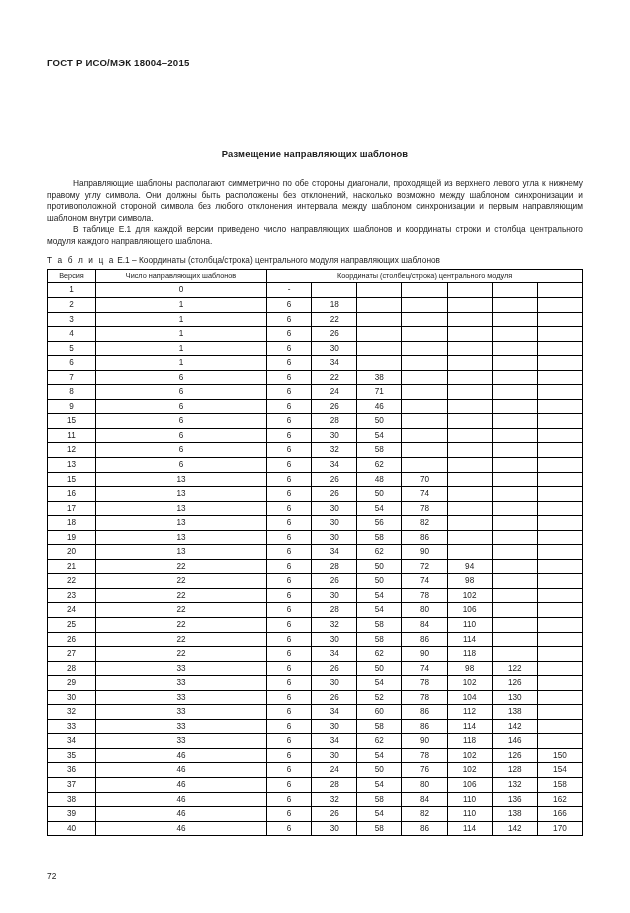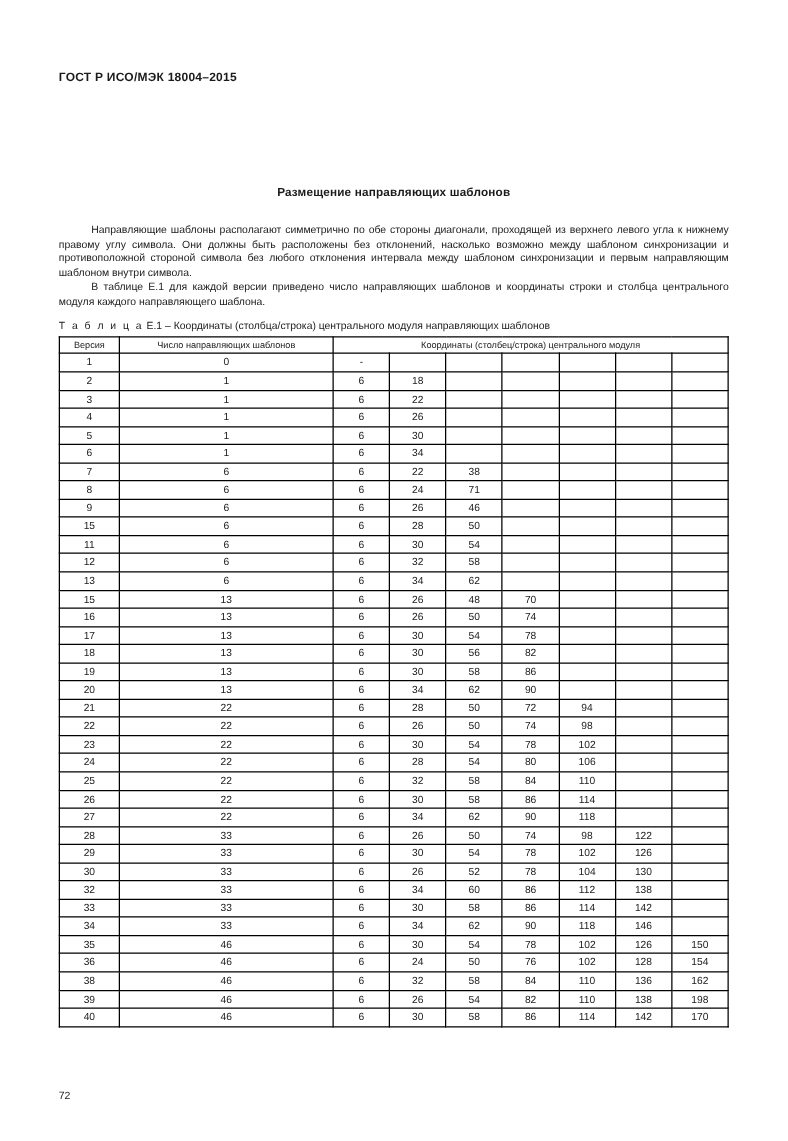--- a/index.html
+++ b/index.html
@@ -528,40 +528,51 @@
           <td class="c-count">46</td>
           <td class="c-coord">6</td>
           <td class="c-coord">24</td>
           <td class="c-coord">50</td>
           <td class="c-coord">76</td>
           <td class="c-coord">102</td>
           <td class="c-coord">128</td>
           <td class="c-coord">154</td>
         </tr>
         <tr>
+          <td class="c-ver">37</td>
+          <td class="c-count">46</td>
+          <td class="c-coord">6</td>
+          <td class="c-coord">28</td>
+          <td class="c-coord">54</td>
+          <td class="c-coord">80</td>
+          <td class="c-coord">106</td>
+          <td class="c-coord">132</td>
+          <td class="c-coord">158</td>
+        </tr>
+        <tr>
           <td class="c-ver">38</td>
           <td class="c-count">46</td>
           <td class="c-coord">6</td>
           <td class="c-coord">32</td>
           <td class="c-coord">58</td>
           <td class="c-coord">84</td>
           <td class="c-coord">110</td>
           <td class="c-coord">136</td>
           <td class="c-coord">162</td>
         </tr>
         <tr>
           <td class="c-ver">39</td>
           <td class="c-count">46</td>
           <td class="c-coord">6</td>
           <td class="c-coord">26</td>
           <td class="c-coord">54</td>
           <td class="c-coord">82</td>
           <td class="c-coord">110</td>
           <td class="c-coord">138</td>
-          <td class="c-coord">198</td>
+          <td class="c-coord">166</td>
         </tr>
         <tr>
           <td class="c-ver">40</td>
           <td class="c-count">46</td>
           <td class="c-coord">6</td>
           <td class="c-coord">30</td>
           <td class="c-coord">58</td>
           <td class="c-coord">86</td>
           <td class="c-coord">114</td>
           <td class="c-coord">142</td>

